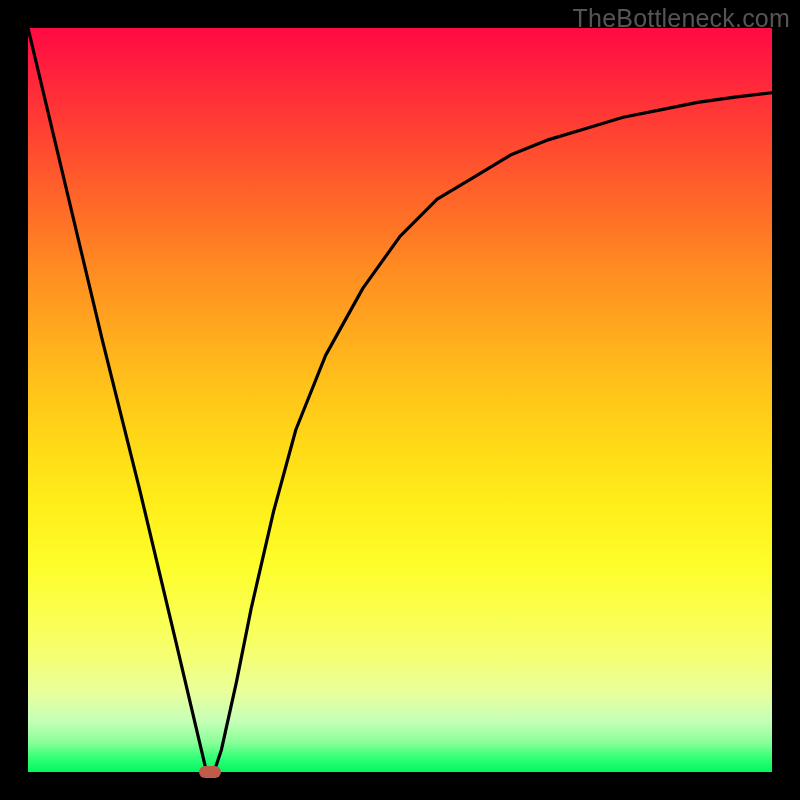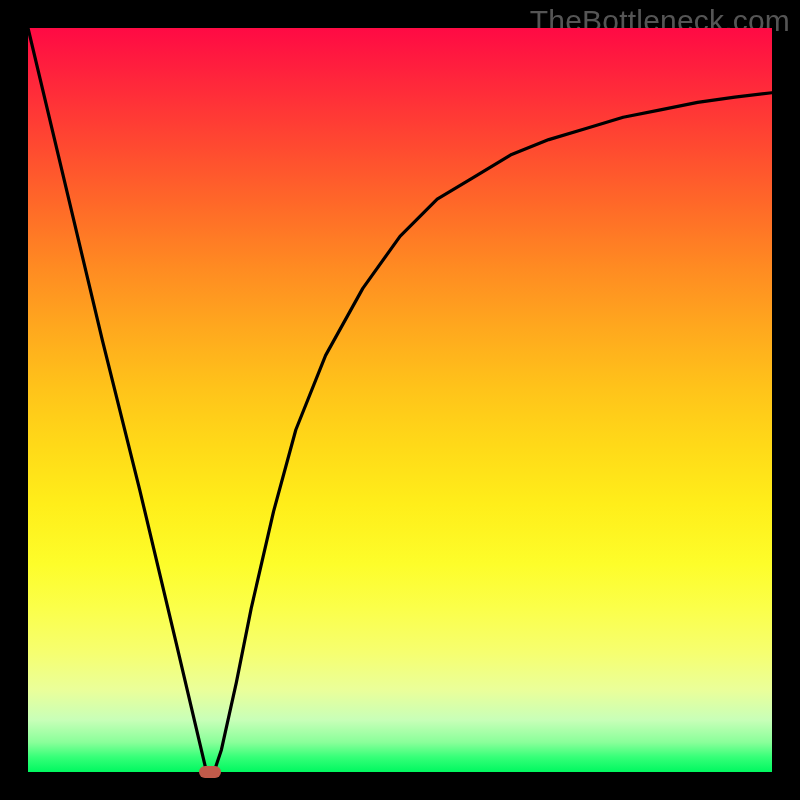--- a/index.html
+++ b/index.html
@@ -56,21 +56,21 @@
     border-radius: 6px;
     background: #c05a4a;
     transform: translate(-50%, -50%);
   }
   .watermark {
     position: absolute;
     top: 4px;
     right: 10px;
     color: #555;
     font-family: Arial, Helvetica, sans-serif;
-    font-size: 30px;
+    font-size: 25px;
     letter-spacing: 0.2px;
   }
 </style>
 </head>
 <body>
 
 <div class="frame">
   <div class="watermark">TheBottleneck.com</div>
   <div class="plot">
     <svg class="curve" viewBox="0 0 744 744" preserveAspectRatio="none">

